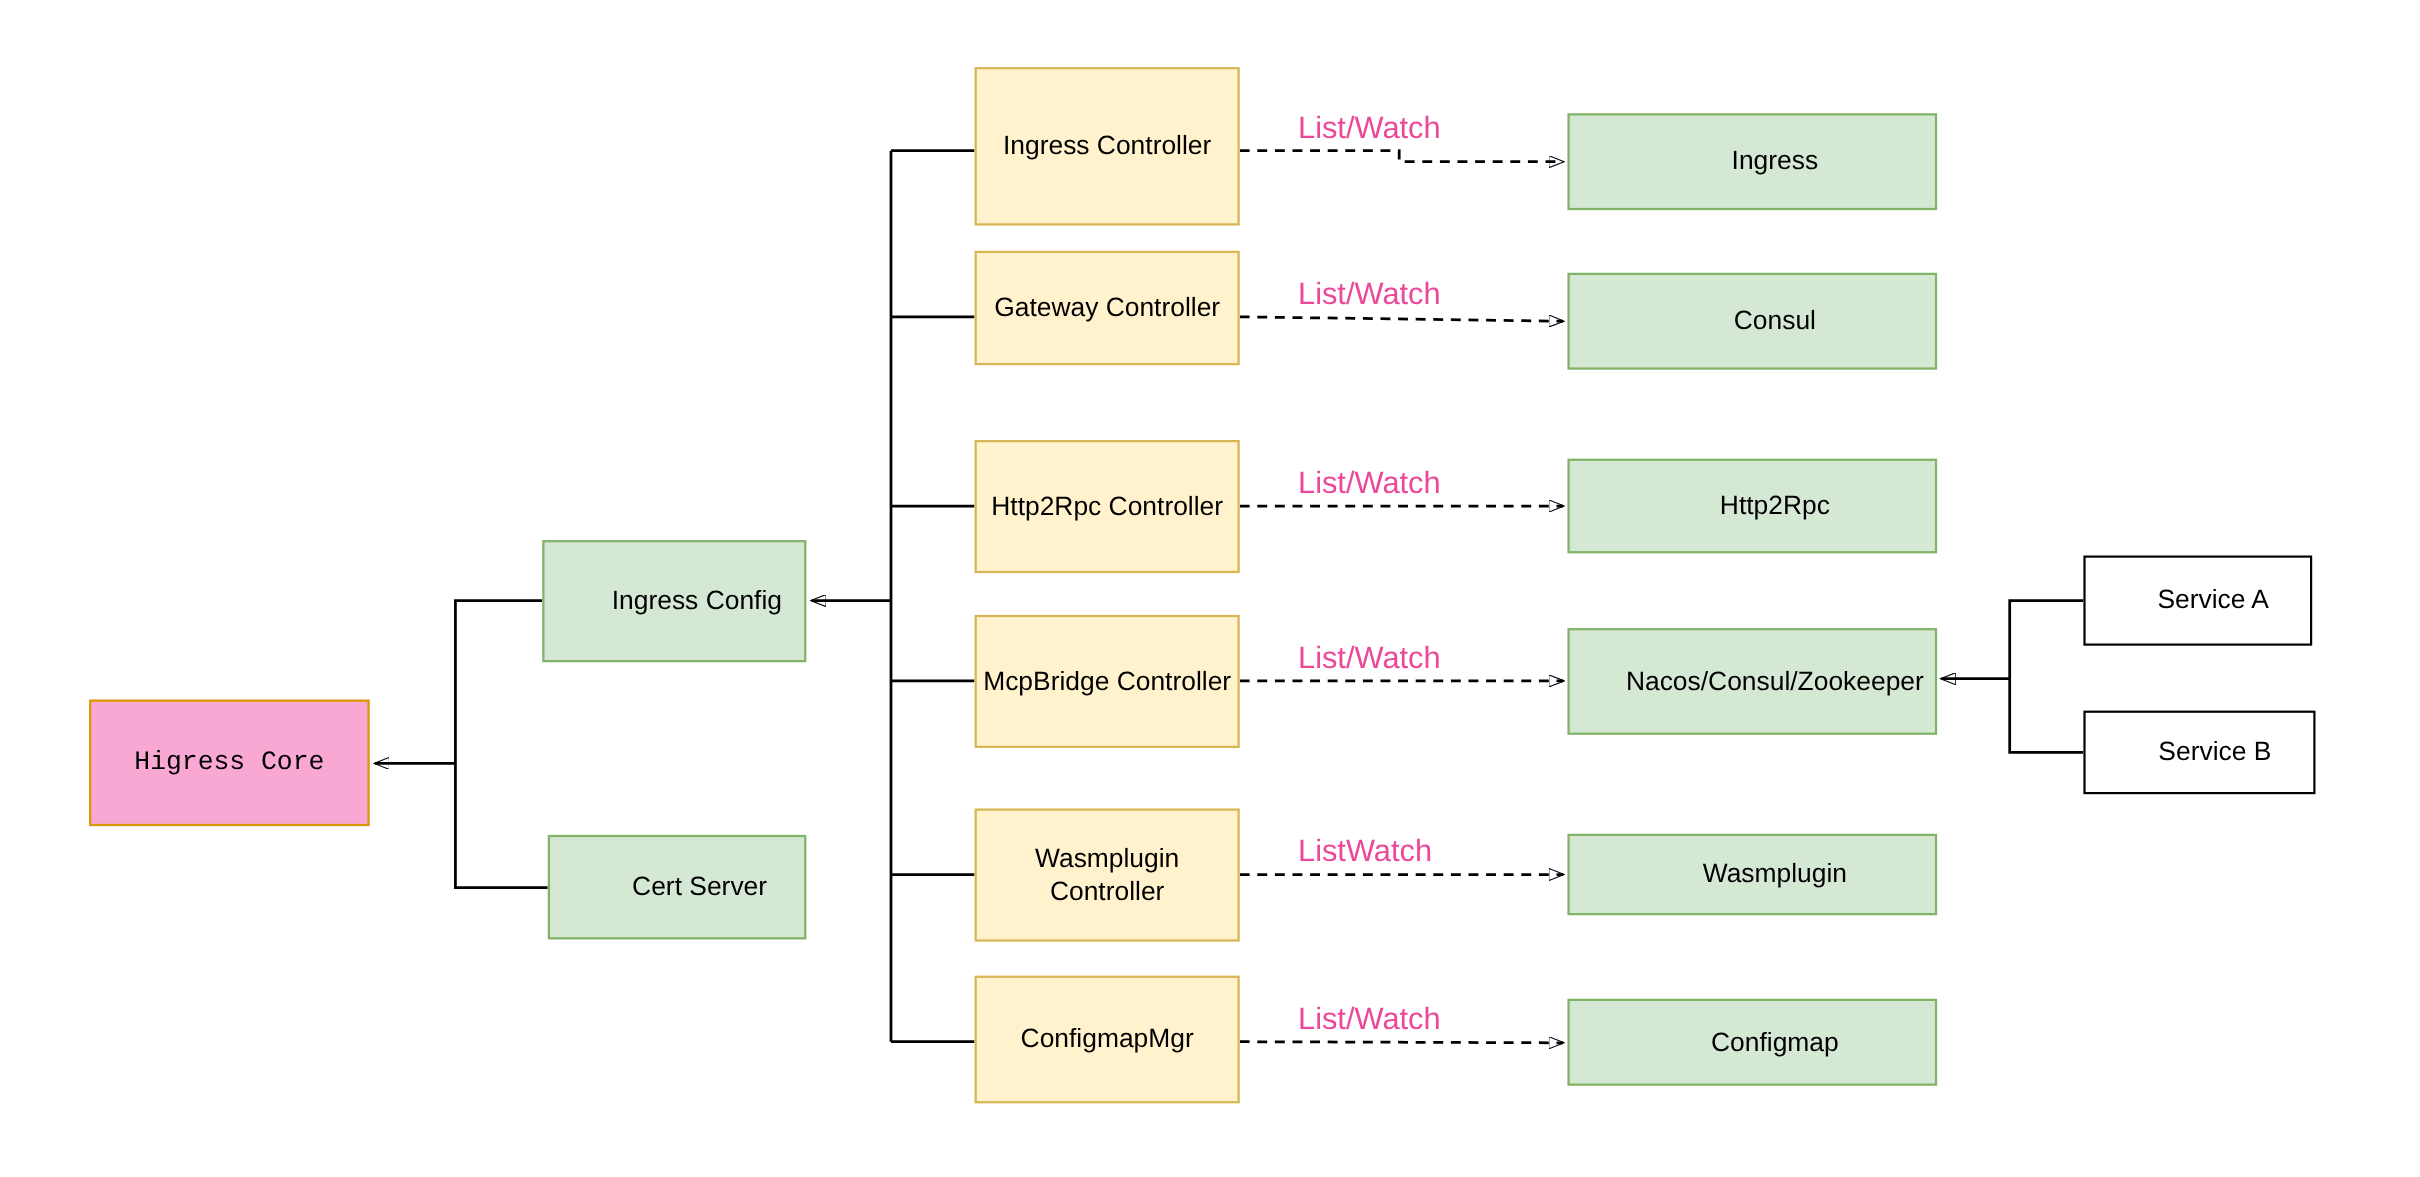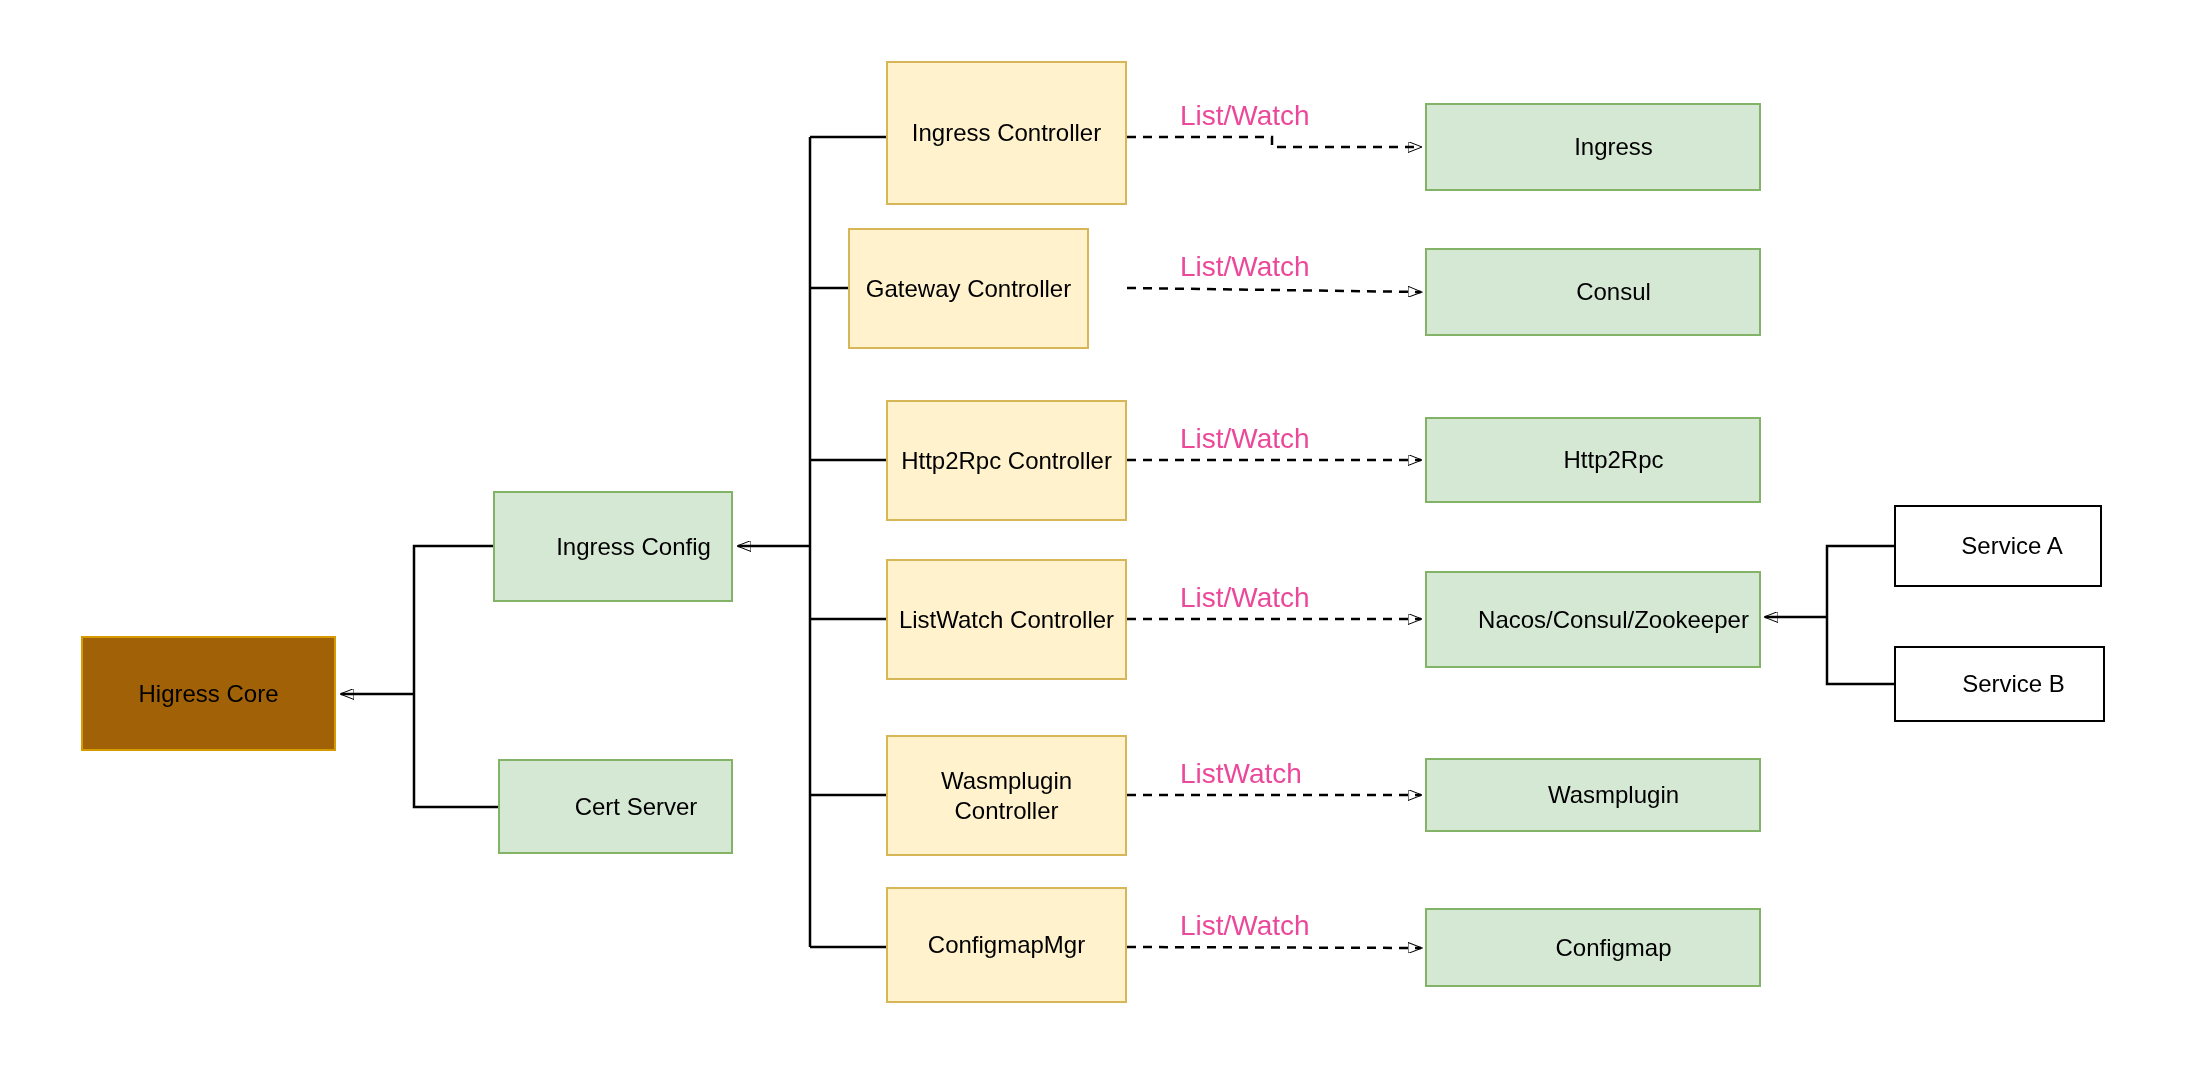--- a/index.html
+++ b/index.html
@@ -39,22 +39,23 @@
     display: flex;
     align-items: center;
     justify-content: center;
     text-align: center;
     font-size: 24px;
     line-height: 1.25;
     color: #000000;
     white-space: nowrap;
   }
   .node.orange {
-    background: #a16207;
+    background: #f9a8d4;
     border: 2px solid #D79B00;
+    font-family: Liberation Mono, monospace;
   }
   .node.yellow {
     background: #FFF2CC;
     border: 2px solid #D6B656;
   }
   .node.green {
     background: #D5E8D4;
     border: 2px solid #82B366;
     padding-left: 41px;
   }
@@ -119,30 +120,30 @@
   </div>
 
   <div class="node green" style="left:498px; top:759px; width:235px; height:95px;">
     <span>Cert Server</span>
   </div>
 
   <div class="node yellow" style="left:886px; top:61px; width:241px; height:144px;text-align:center;">
     <span>Ingress Controller</span>
   </div>
 
-  <div class="node yellow" style="left:848px; top:228px; width:241px; height:121px;">
+  <div class="node yellow" style="left:886px; top:228px; width:241px; height:104px;">
     <span>Gateway Controller</span>
   </div>
 
   <div class="node yellow" style="left:886px; top:400px; width:241px; height:121px;">
     <span>Http2Rpc Controller</span>
   </div>
 
   <div class="node yellow" style="left:886px; top:559px; width:241px; height:121px;">
-    <span>ListWatch Controller</span>
+    <span>McpBridge Controller</span>
   </div>
 
   <div class="node yellow" style="left:886px; top:735px; width:241px; height:121px;">
     <span class="wrap">Wasmplugin Controller</span>
   </div>
 
   <div class="node yellow" style="left:886px; top:887px; width:241px; height:116px;">
     <span>ConfigmapMgr</span>
   </div>
 

